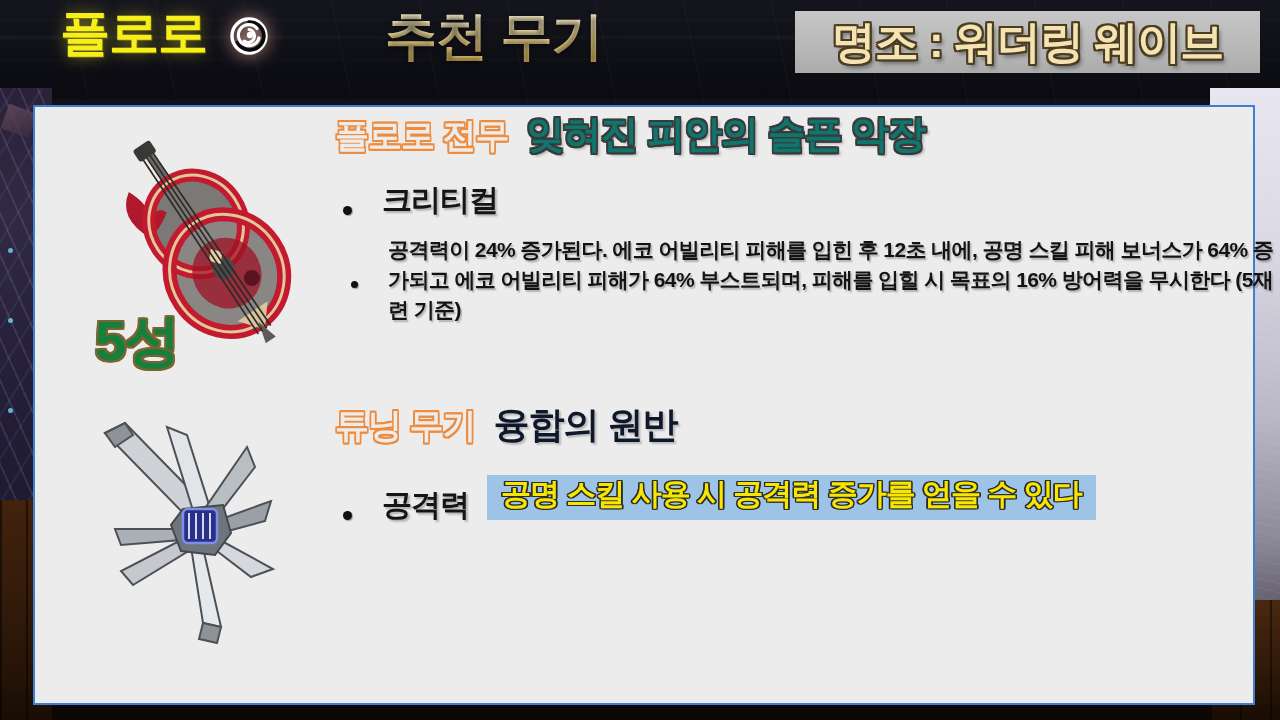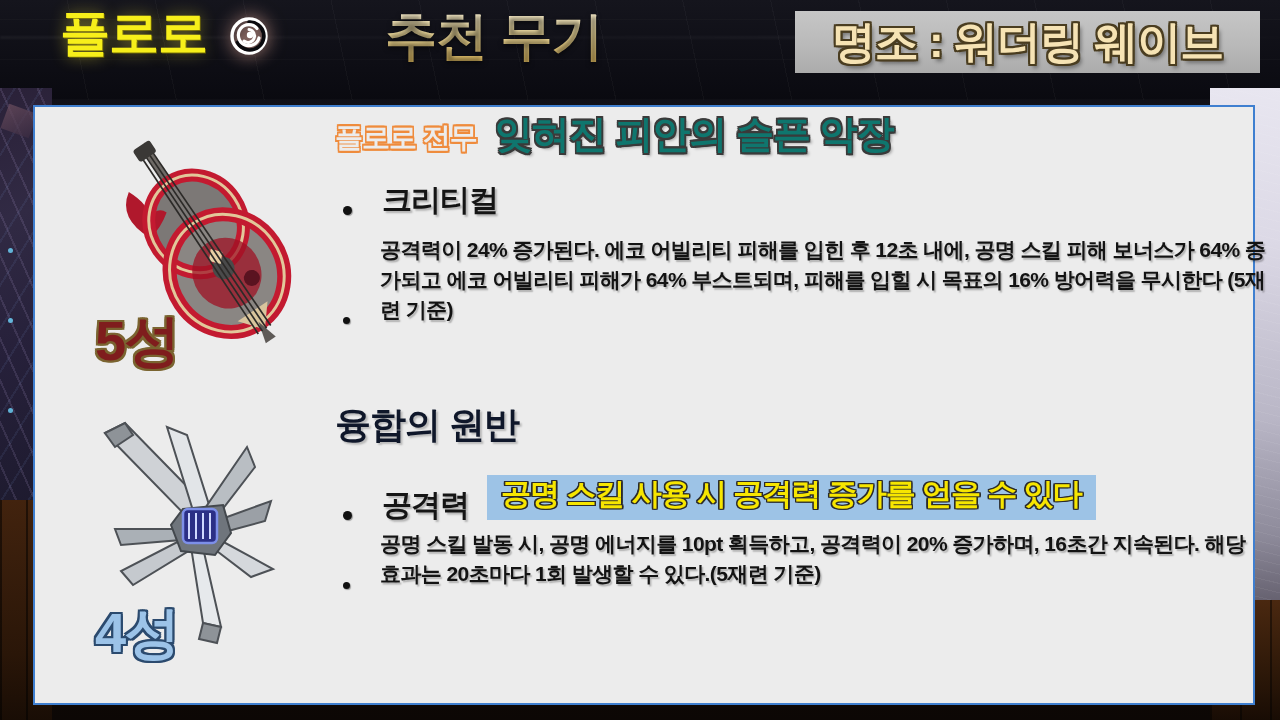--- a/index.html
+++ b/index.html
@@ -109,33 +109,33 @@
   .weapon-block{position:absolute;left:0;width:100%;}
   #block-1{top:0;height:300px;}
   #block-2{top:292px;height:300px;}
 
   .weapon-art{position:absolute;left:40px;top:6px;width:255px;height:250px;}
   .rarity-tag{
     position:absolute;left:20px;bottom:-6px;
     font-size:56px;font-weight:bold;line-height:1;letter-spacing:-2px;z-index:4;
   }
   .rarity-5{
-    color:#7f1d1d;
+    color:#15803d;
     text-shadow:-2px -2px 0 #7a6430,2px -2px 0 #7a6430,-2px 2px 0 #7a6430,2px 2px 0 #7a6430,
                 0 -2px 0 #7a6430,0 2px 0 #7a6430,-2px 0 0 #7a6430,2px 0 0 #7a6430;
   }
   .rarity-4{
     color:#9cc3e8;
     text-shadow:-2px -2px 0 #2b4a6e,2px -2px 0 #2b4a6e,-2px 2px 0 #2b4a6e,2px 2px 0 #2b4a6e,
                 0 -2px 0 #2b4a6e,0 2px 0 #2b4a6e,-2px 0 0 #2b4a6e,2px 0 0 #2b4a6e;
   }
 
   .weapon-head{position:absolute;left:300px;top:8px;display:flex;align-items:baseline;gap:18px;}
   .weapon-tag{
-    font-size:28px;font-weight:bold;line-height:1;letter-spacing:-1px;
+    font-size:34px;font-weight:bold;line-height:1;letter-spacing:-1px;
     color:#ececec;
     text-shadow:-1.6px -1.6px 0 #ef8b3c,1.6px -1.6px 0 #ef8b3c,-1.6px 1.6px 0 #ef8b3c,1.6px 1.6px 0 #ef8b3c,
                 0 -1.6px 0 #ef8b3c,0 1.6px 0 #ef8b3c,-1.6px 0 0 #ef8b3c,1.6px 0 0 #ef8b3c;
   }
   .weapon-name-gold{
     font-size:38px;font-weight:bold;line-height:1;letter-spacing:-1px;color:#0f766e;
     text-shadow:-1.6px -1.6px 0 #3a3a3a,1.6px -1.6px 0 #3a3a3a,-1.6px 1.6px 0 #3a3a3a,1.6px 1.6px 0 #3a3a3a,
                 0 -1.6px 0 #3a3a3a,0 1.6px 0 #3a3a3a,-1.6px 0 0 #3a3a3a,1.6px 0 0 #3a3a3a,
                 3px 3px 3px rgba(0,0,0,.3);
   }
@@ -153,21 +153,21 @@
     font-size:30px;font-weight:bold;color:#151515;letter-spacing:-1px;line-height:1;
     text-shadow:2px 2px 2px rgba(0,0,0,.25);
   }
   .stat-highlight{
     margin-left:18px;background:#9dc3e6;padding:4px 14px 11px 14px;
     font-size:30px;font-weight:bold;letter-spacing:-1px;line-height:1;color:#f7e600;
     text-shadow:-1.4px -1.4px 0 #2b2b2b,1.4px -1.4px 0 #2b2b2b,-1.4px 1.4px 0 #2b2b2b,1.4px 1.4px 0 #2b2b2b,
                 0 -1.4px 0 #2b2b2b,0 1.4px 0 #2b2b2b,-1.4px 0 0 #2b2b2b,1.4px 0 0 #2b2b2b;
   }
 
-  .desc-row{position:absolute;left:308px;width:925px;display:flex;align-items:flex-end;}
+  .desc-row{position:absolute;left:316px;width:925px;display:flex;align-items:center;}
   .desc-row .bullet-dot{width:7px;height:7px;margin-top:10px;margin-right:30px;}
   .desc-text{
     font-size:21px;font-weight:bold;color:#131313;letter-spacing:-0.6px;line-height:1.42;
     text-shadow:1.5px 1.5px 1.5px rgba(0,0,0,.25);
   }
 
   #b1-stat{top:78px;}
   #b1-desc{top:128px;}
   #b2-stat{top:76px;}
   #b2-desc{top:130px;}
@@ -273,32 +273,28 @@
           <path d="M108 104 L148 100 L156 128 L140 150 L106 146 L96 120 Z" fill="#6f757c" stroke="#43484d" stroke-width="2"></path>
           <rect x="108" y="104" width="34" height="34" rx="5" fill="#2b2f86" stroke="#7d8fe8" stroke-width="2.5"></rect>
           <g stroke="#cfd8ff" stroke-width="2">
             <line x1="114" y1="108" x2="114" y2="134"></line>
             <line x1="121" y1="108" x2="121" y2="134"></line>
             <line x1="128" y1="108" x2="128" y2="134"></line>
             <line x1="135" y1="108" x2="135" y2="134"></line>
           </g>
         </g>
       </svg>
-      <span class="rarity-tag rarity-4">4성</span>
     </div>
 
     <div class="weapon-head">
+      <span class="weapon-tag">튜닝 무기</span>
       <span class="weapon-name-navy">융합의 원반</span>
     </div>
 
     <div class="stat-row" id="b2-stat">
       <span class="bullet-dot"></span>
       <span class="stat-name">공격력</span>
       <span class="stat-highlight">공명 스킬 사용 시 공격력 증가를 얻을 수 있다</span>
     </div>
 
-    <div class="desc-row" id="b2-desc">
-      <span class="bullet-dot"></span>
-      <span class="desc-text">공명 스킬 발동 시, 공명 에너지를 10pt 획득하고, 공격력이 20% 증가하며, 16초간 지속된다. 해당 효과는 20초마다 1회 발생할 수 있다.(5재련 기준)</span>
-    </div>
   </div>
 
 </div>
 
 </body></html>

